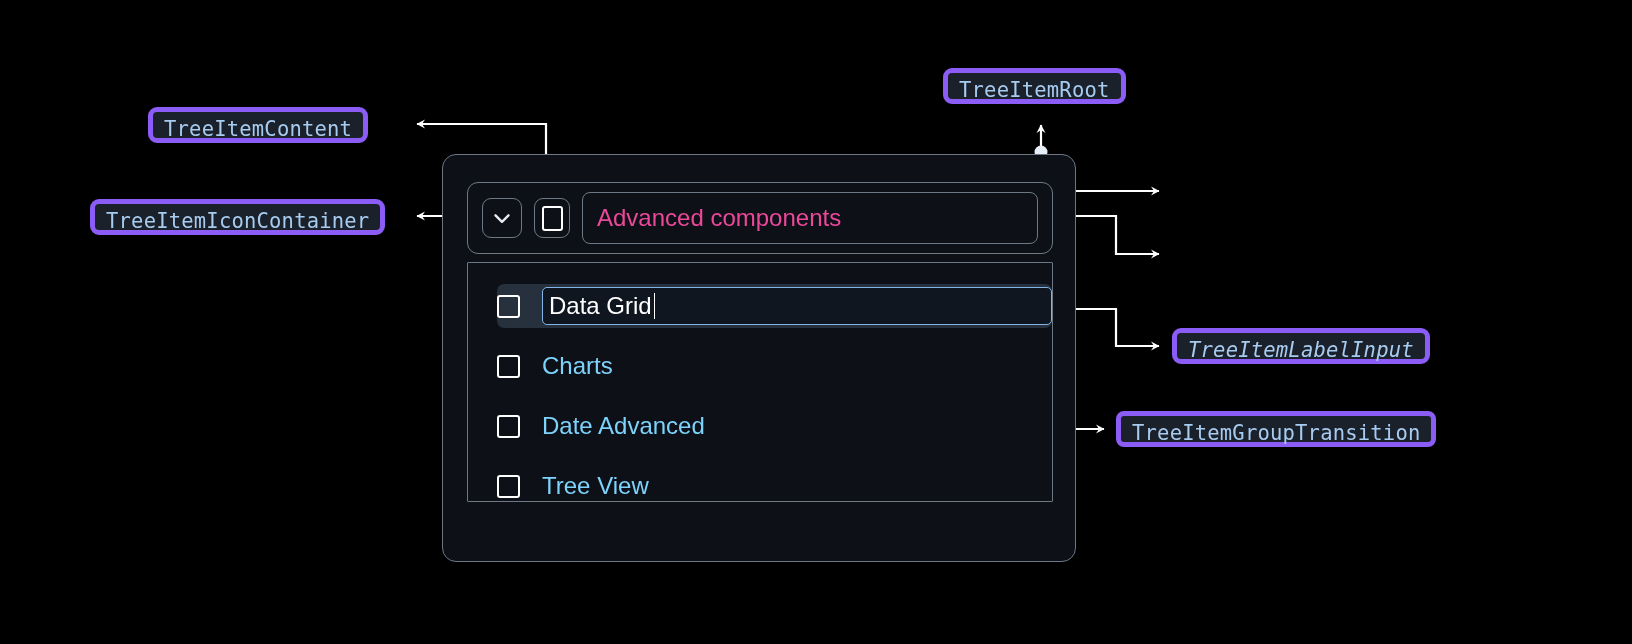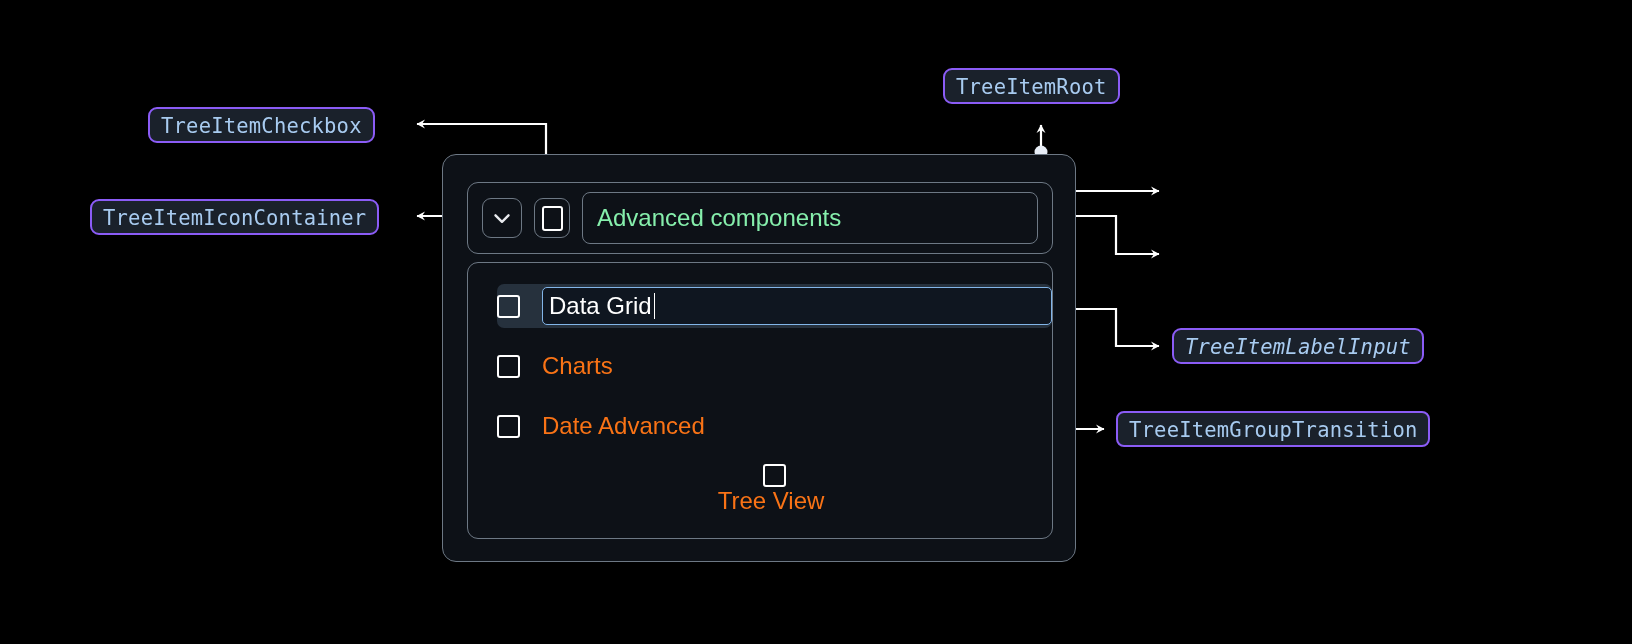--- a/index.html
+++ b/index.html
@@ -19,21 +19,21 @@
     width: 1632px;
     height: 644px;
     background: #000000;
   }
 
   
   .anno {
     position: absolute;
     box-sizing: border-box;
     background: #1a212b;
-    border: 2px solid #8b5cf6;
+    border: 5px solid #8b5cf6;
     border-radius: 9px;
     color: #a8cbf0;
     font-family: "DejaVu Sans Mono", "Liberation Mono", monospace;
     font-size: 20.5px;
     letter-spacing: 0.2px;
     line-height: 34px;
     height: 36px;
     padding: 0 11px;
     white-space: nowrap;
   }
@@ -109,65 +109,65 @@
   }
   .tree-label {
     flex: 1 1 auto;
     height: 52px;
     box-sizing: border-box;
     border: 1px solid #6d7884;
     border-radius: 8px;
     display: flex;
     align-items: center;
     padding-left: 14px;
-    color: #86efac;
+    color: #ec4899;
     font-size: 24px;
   }
 
   .group-transition {
     position: absolute;
     left: 24px;
     top: 107px;
     width: 586px;
-    height: 277px;
+    height: 240px;
     box-sizing: border-box;
     background: #0d1117;
     border: 1px solid #6d7884;
-    border-radius: 11px;
+    border-radius: 1px;
     padding-top: 21px;
   }
   .child-row {
     position: relative;
     height: 44px;
     margin: 0 0 16px 0;
     display: flex;
     align-items: center;
     box-sizing: border-box;
   }
-  .child-row:last-child { margin-bottom: 0; flex-direction: column; }
+  .child-row:last-child { margin-bottom: 0; }
   .child-row.selected {
     background: #26313d;
     border-radius: 7px;
     margin-left: 29px;
     margin-right: 0;
     padding-left: 0;
   }
   .child-cb {
     width: 23px;
     height: 23px;
     flex: 0 0 23px;
     box-sizing: border-box;
     border: 2.5px solid #ffffff;
     border-radius: 3px;
     background: transparent;
     margin-left: 29px;
   }
   .child-row.selected .child-cb { margin-left: 0; }
   .child-text {
-    color: #f97316;
+    color: #7dd3fc;
     font-size: 24px;
     margin-left: 22px;
     white-space: nowrap;
   }
   .label-input {
     flex: 1 1 auto;
     margin-left: 22px;
     margin-right: 0;
     height: 38px;
     box-sizing: border-box;
@@ -228,21 +228,21 @@
       <circle cx="546" cy="196" r="6.5"></circle>
       <circle cx="478" cy="216" r="6.5"></circle>
       <circle cx="1041" cy="152" r="6.5"></circle>
       <circle cx="1053" cy="191" r="6.5"></circle>
       <circle cx="1041" cy="216" r="6.5"></circle>
       <circle cx="1041" cy="309" r="6.5"></circle>
       <circle cx="1053" cy="429" r="6.5"></circle>
     </g>
   </svg>
 
-  <div class="anno" style="left:148px; top:107px;">TreeItemCheckbox</div>
+  <div class="anno" style="left:148px; top:107px;">TreeItemContent</div>
 
   <div class="anno" style="left:90px; top:199px;text-align:right;">TreeItemIconContainer</div>
 
   <div class="anno" style="left:943px; top:68px;">TreeItemRoot</div>
 
 
 
   <div class="anno" style="left:1172px; top:328px;font-style:italic;">TreeItemLabelInput</div>
 
   <div class="anno" style="left:1116px; top:411px;border-radius:8px;">TreeItemGroupTransition</div>

